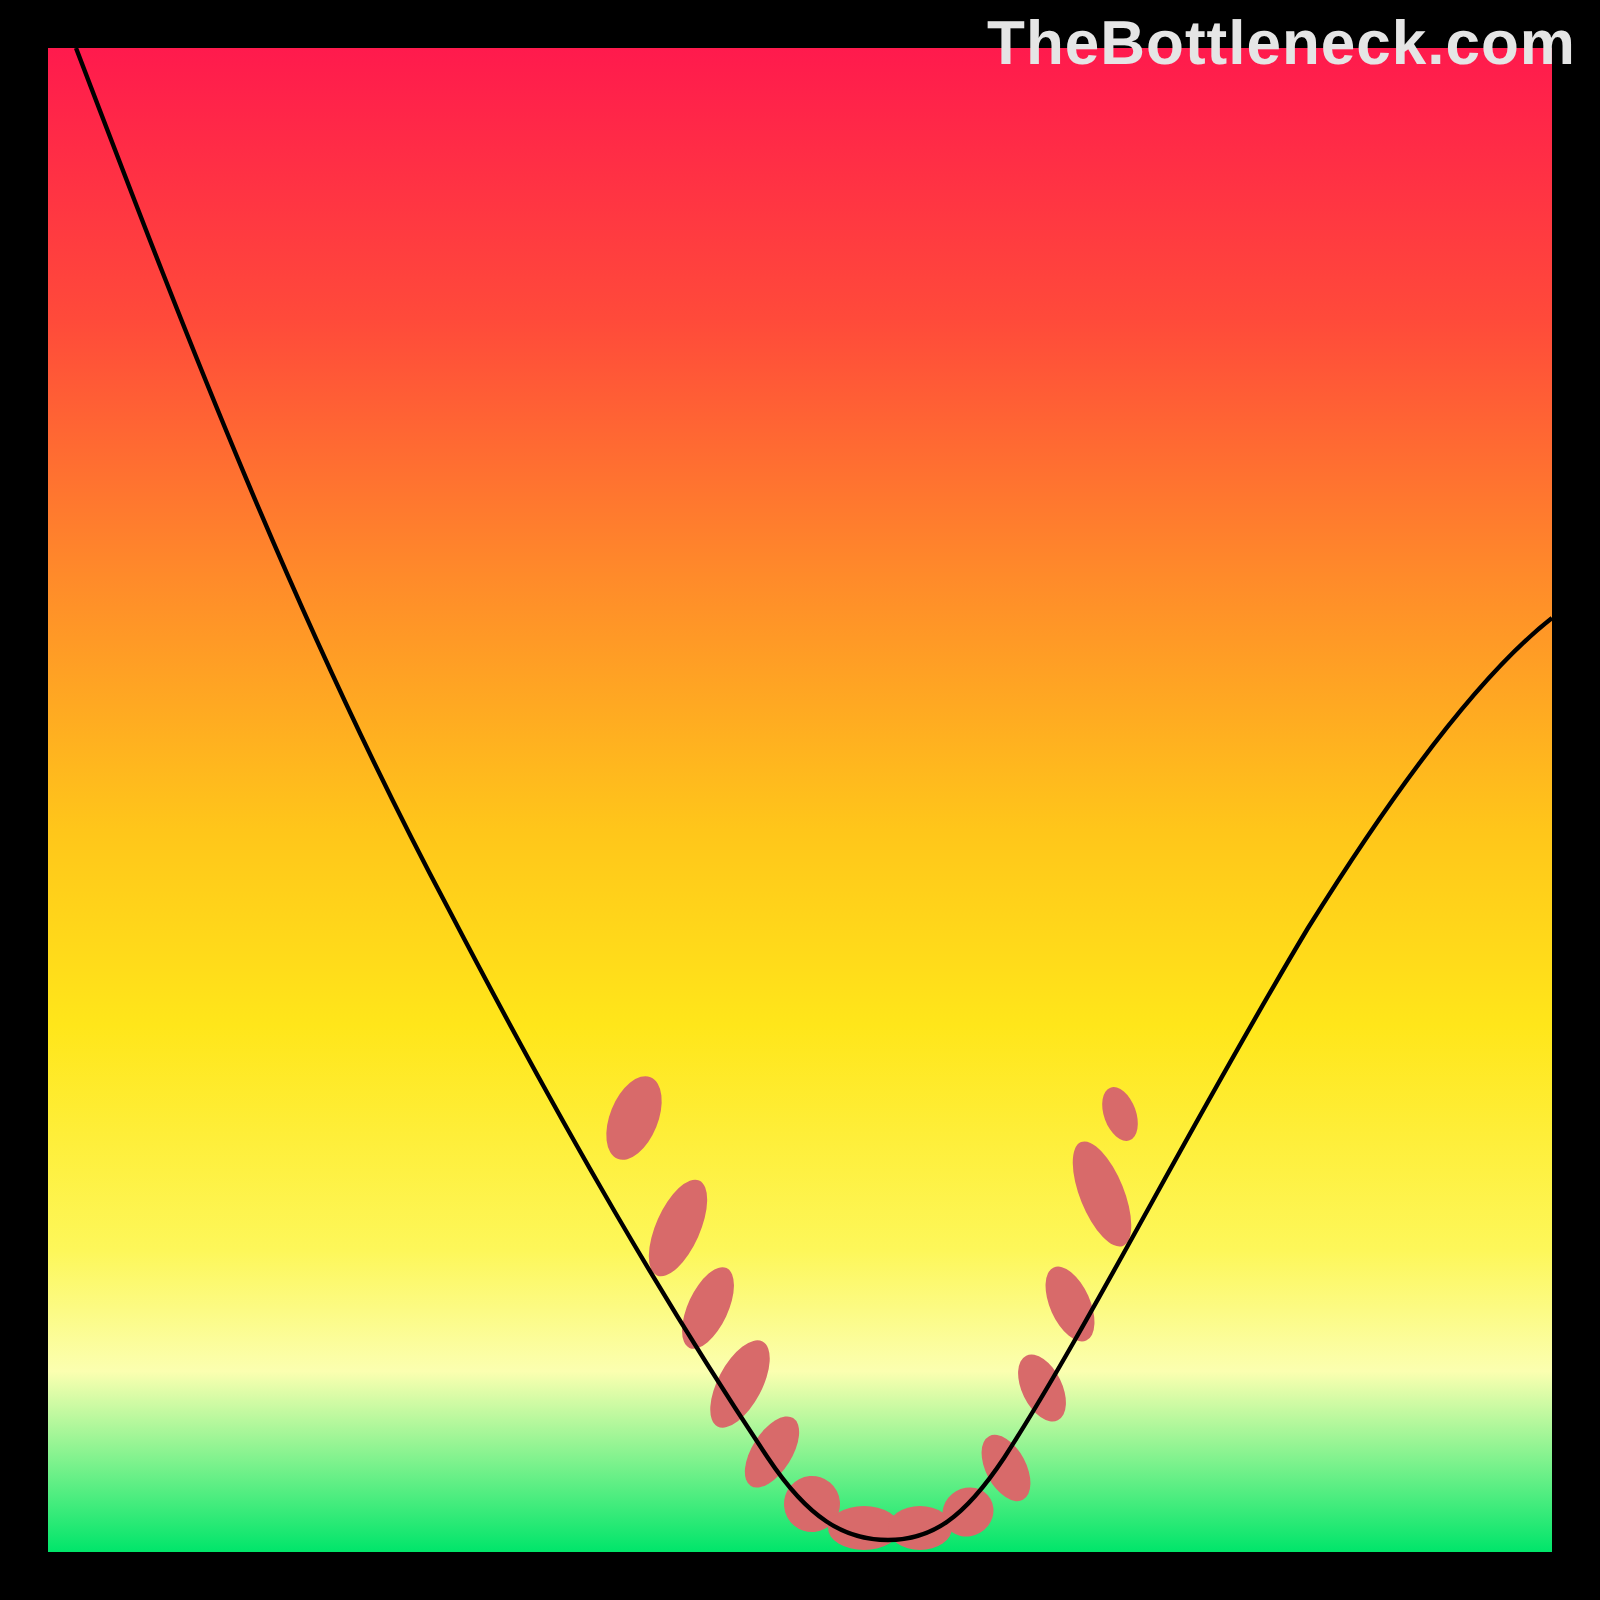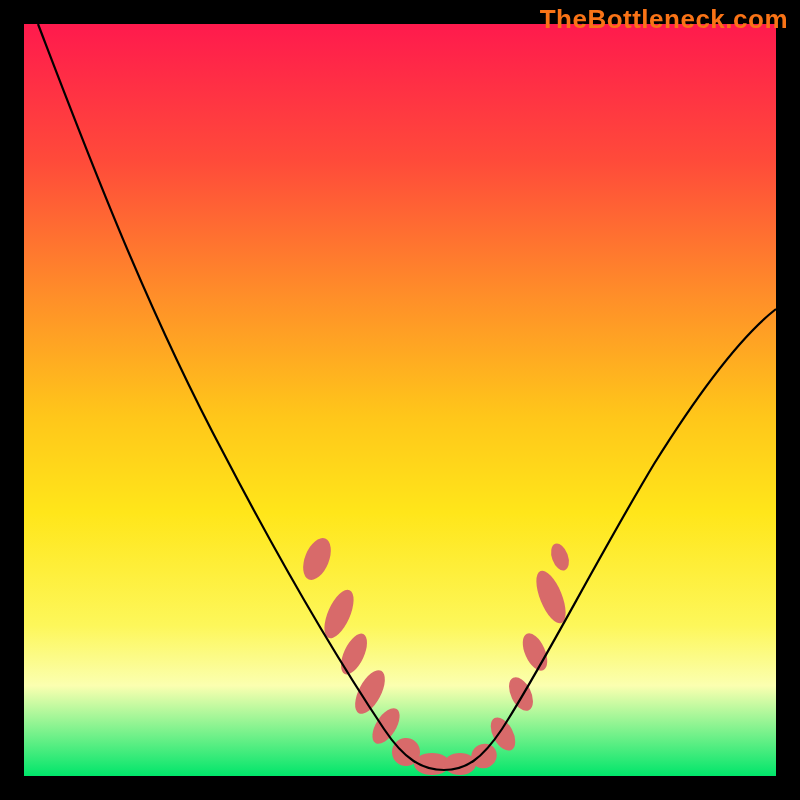--- a/index.html
+++ b/index.html
@@ -24,23 +24,23 @@
       #ffc61a 52%,
       #ffe61a 65%,
       #fdf75a 80%,
       #fbffb0 88%,
       #00e56a 100%);
   }
   .watermark {
     position: absolute;
     top: 4px;
     right: 12px;
-    font-size: 26px;
+    font-size: 31px;
     font-weight: 600;
-    color: #f97316;
+    color: #e5e5e5;
     letter-spacing: 0.5px;
     font-family: Arial, Helvetica, sans-serif;
   }
   svg.curve {
     position: absolute;
     left: 0;
     top: 0;
     width: 752px;
     height: 752px;
     overflow: visible;

